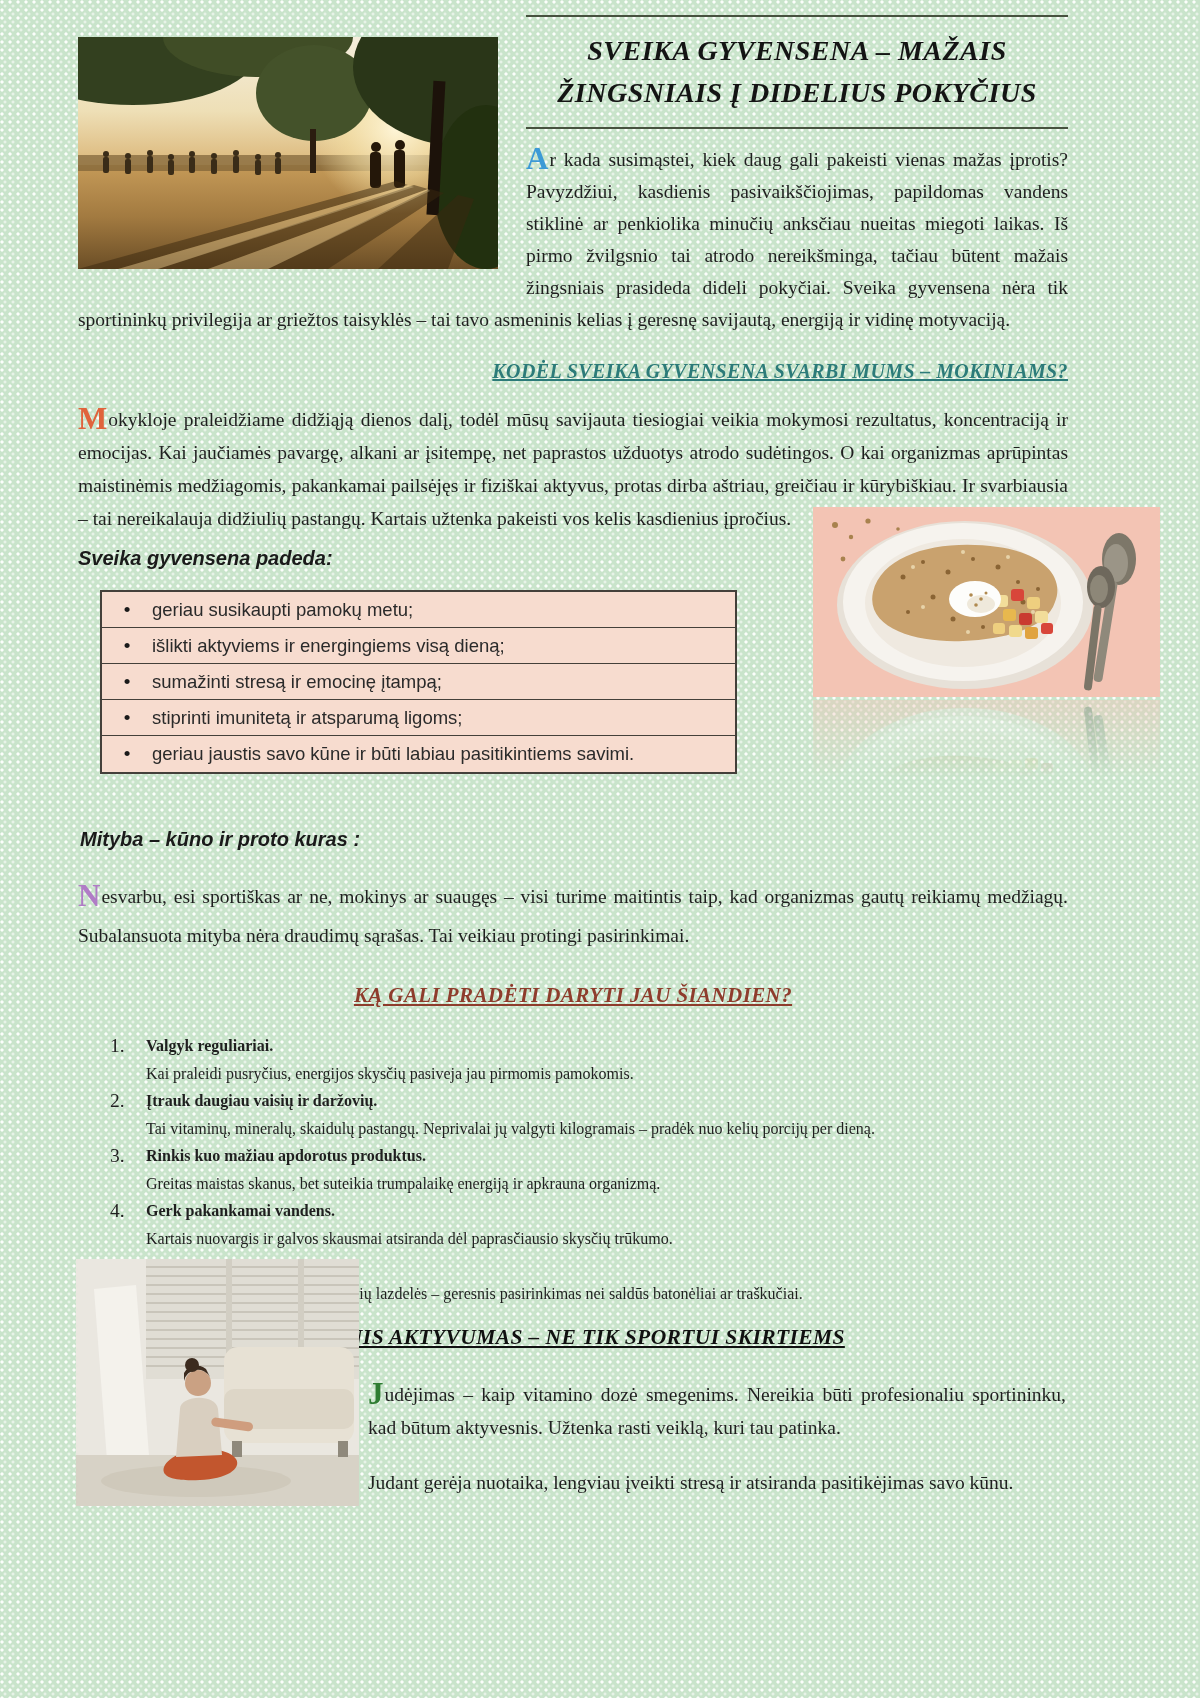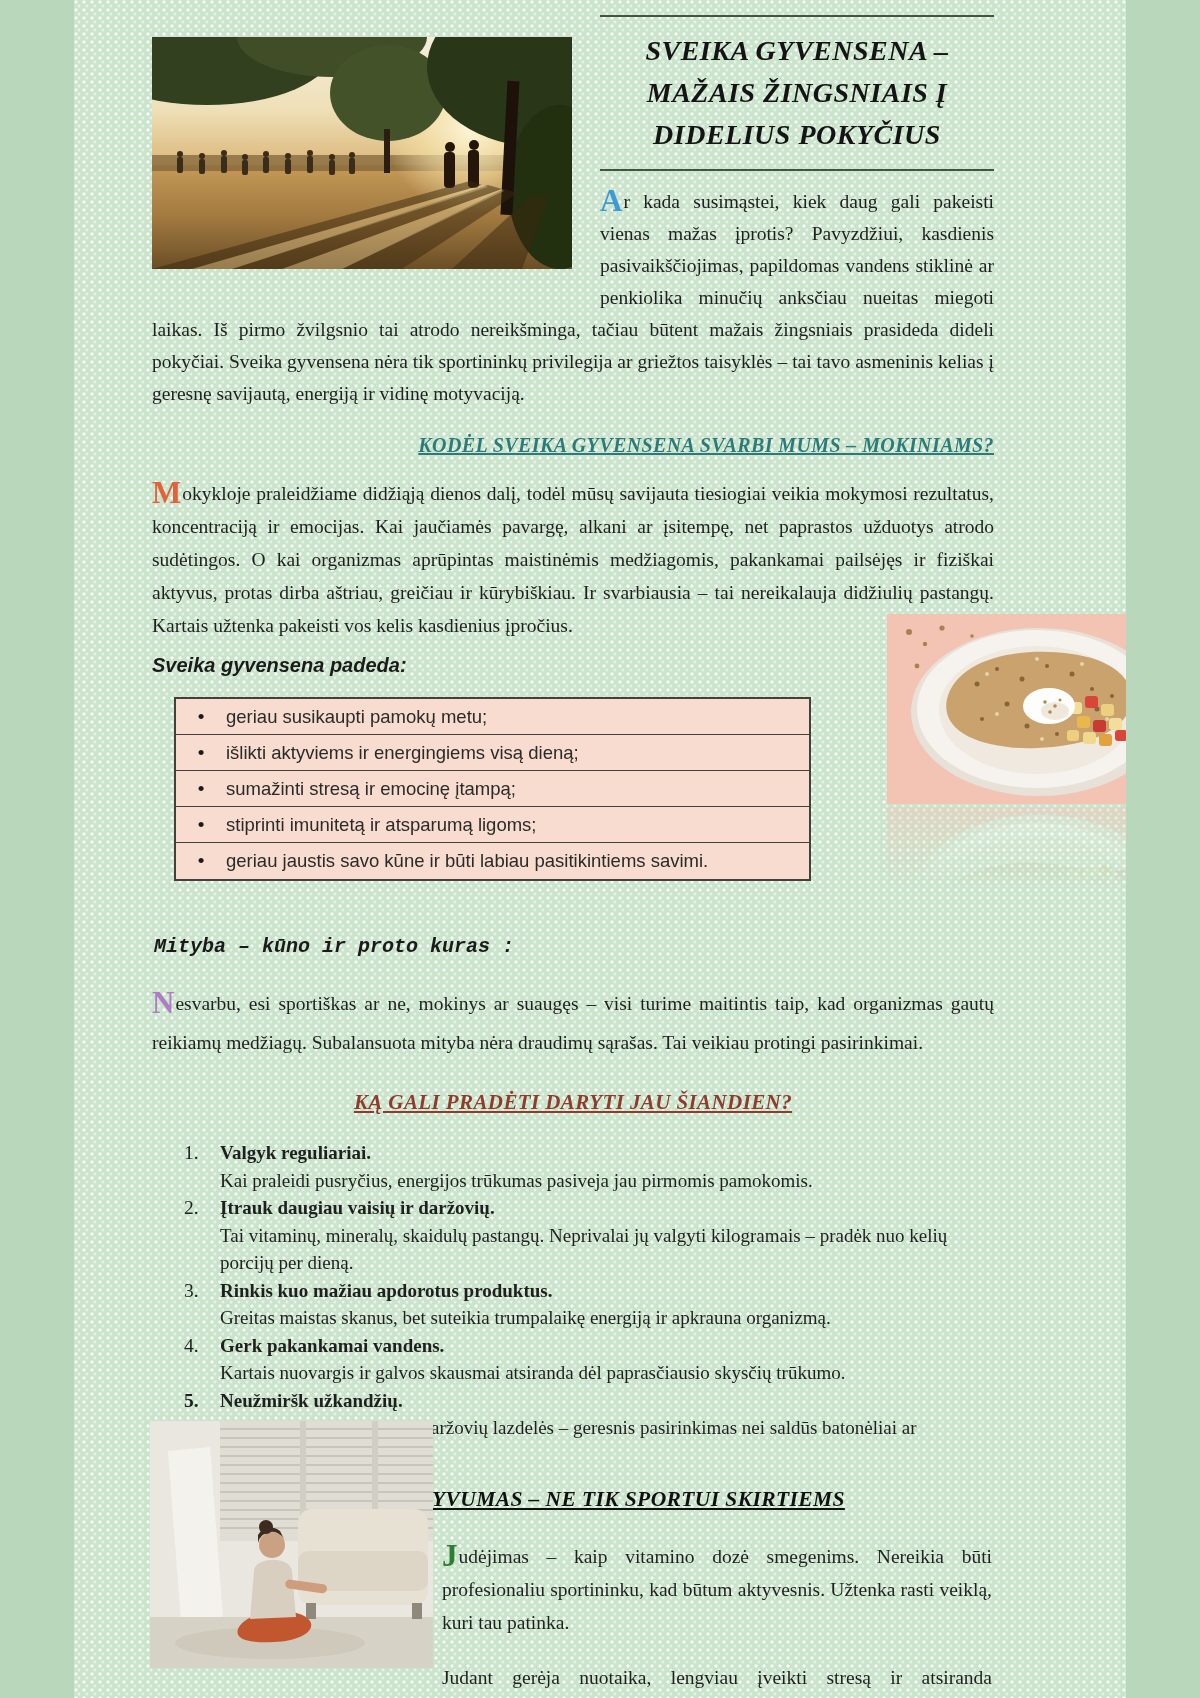--- a/index.html
+++ b/index.html
@@ -1,19 +1,19 @@
 <!DOCTYPE html>
 <html lang="lt"><head>
 <meta charset="utf-8">
 <style>
   * { margin:0; padding:0; box-sizing:border-box; }
   html,body { background:#b9d8bb; }
   .page {
     position:relative;
-    width:1052px; height:1698px;
+    width:1200px; height:1698px;
     margin:0 auto;
     overflow:hidden;
     background-color:#c9e4cb;
     background-image:
       radial-gradient(circle at 2px 2px, rgba(255,255,255,0.95) 1.3px, rgba(255,255,255,0) 1.9px),
       radial-gradient(circle at 5px 6px, rgba(255,255,255,0.55) 1.2px, rgba(255,255,255,0) 1.8px);
     background-size:8px 8px, 8px 8px;
     font-family:"Liberation Serif","DejaVu Serif",serif;
     color:#1f1f1f;
   }
@@ -79,39 +79,39 @@
   .food-pos { position:absolute; left:735px; top:-40px; width:347px; }
   .food-pos svg { display:block; }
   .food-reflect-clip {
     height:92px; overflow:hidden; margin-top:3px;
     -webkit-mask-image:linear-gradient(to bottom, rgba(0,0,0,0.75), rgba(0,0,0,0) 85%);
             mask-image:linear-gradient(to bottom, rgba(0,0,0,0.75), rgba(0,0,0,0) 85%);
   }
   .food-reflect-clip svg { transform:scaleY(-1); opacity:0.55; }
 
   
-  .nutrition-h { margin:54px 0 16px 2px;font-family:Liberation Mono, monospace; }
+  .nutrition-h { margin:54px 0 16px 2px; }
   .p3 { margin-top:26px; line-height:39px; }
 
   .h-maroon {
     margin-top:28px; text-align:center;
     font-style:italic; font-weight:700; font-size:21px;
     color:#8e3c2c; text-decoration:underline;
     letter-spacing:0.4px;
   }
 
   
   .today-list { margin-top:24px; }
   .n-item { display:flex; }
   .n-num {
     width:36px; margin-left:32px; flex:none;
     font-size:19.5px; line-height:27.5px;
   }
   .n-num-bold { font-weight:700; }
-  .n-content { flex:1; font-size:19px; line-height:27.5px; }
+  .n-content { flex:1; font-size:16px; line-height:27.5px; }
   .n-title { font-weight:700; }
 
   
   .activity { margin-top:18px; position:relative; }
   .h-black {
     text-align:center;
     font-style:italic; font-weight:700; font-size:21.5px;
     color:#101010; text-decoration:underline;
     letter-spacing:0.4px;
   }
@@ -308,21 +308,21 @@
     <div class="side-h nutrition-h">Mityba – kūno ir proto kuras :</div>
     <p class="body-p p3"><span class="dc dc-n">N</span><span>esvarbu, esi sportiškas ar ne, mokinys ar suaugęs – visi turime maitintis taip, kad organizmas gautų reikiamų medžiagų. Subalansuota mityba nėra draudimų sąrašas. Tai veikiau protingi pasirinkimai.</span></p>
 
     <div class="h-maroon">KĄ GALI PRADĖTI DARYTI JAU ŠIANDIEN?</div>
 
     <div class="today-list">
       <div class="n-item">
         <span class="n-num">1.</span>
         <div class="n-content">
           <div class="n-title">Valgyk reguliariai.</div>
-          <div class="n-body">Kai praleidi pusryčius, energijos trūkumas pasiveja jau pirmomis pamokomis.</div>
+          <div class="n-body">Kai praleidi pusryčius, energijos skysčių pasiveja jau pirmomis pamokomis.</div>
         </div>
       </div>
       <div class="n-item">
         <span class="n-num">2.</span>
         <div class="n-content">
           <div class="n-title">Įtrauk daugiau vaisių ir daržovių.</div>
           <div class="n-body">Tai vitaminų, mineralų, skaidulų pastangų. Neprivalai jų valgyti kilogramais – pradėk nuo kelių porcijų per dieną.</div>
         </div>
       </div>
       <div class="n-item">

